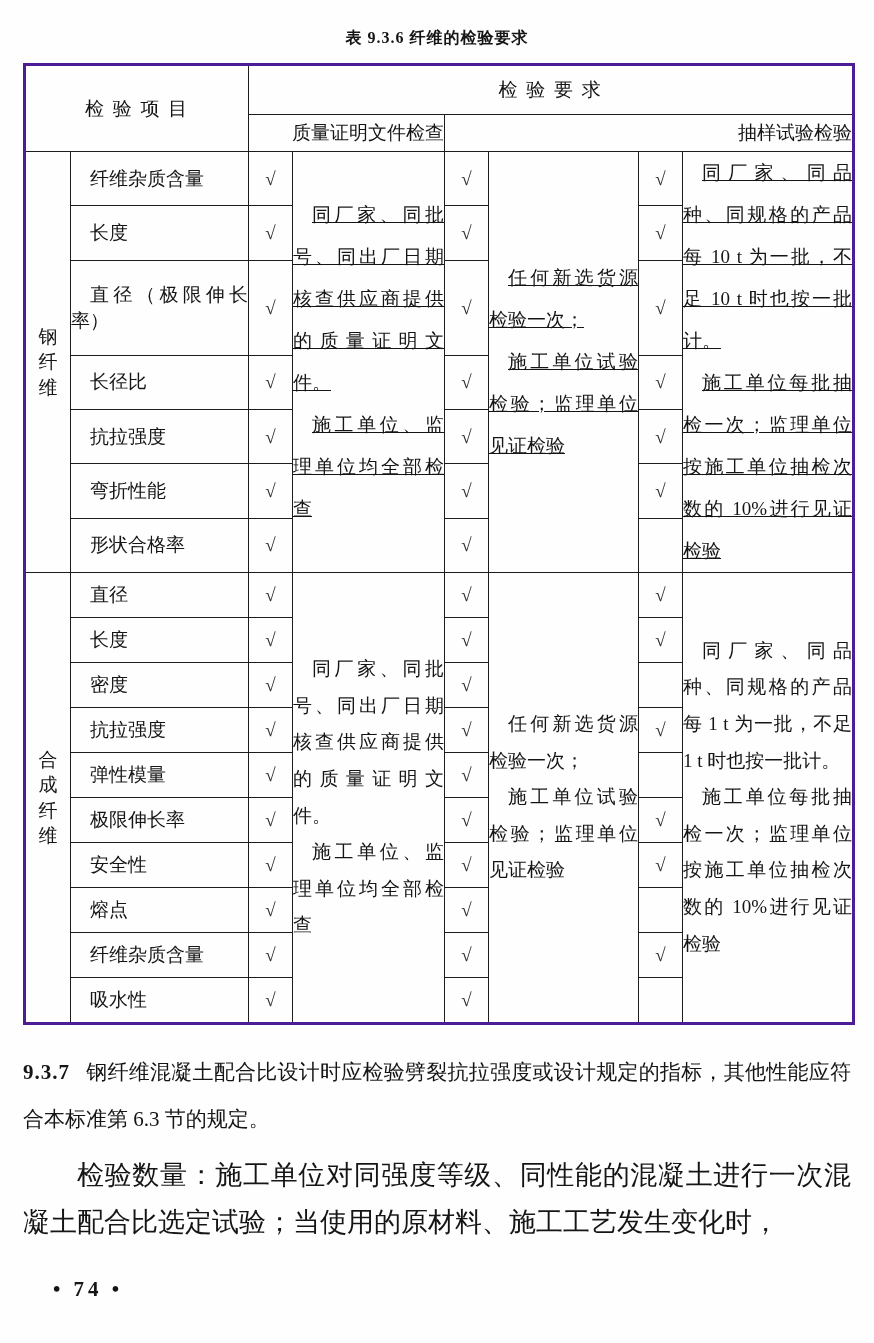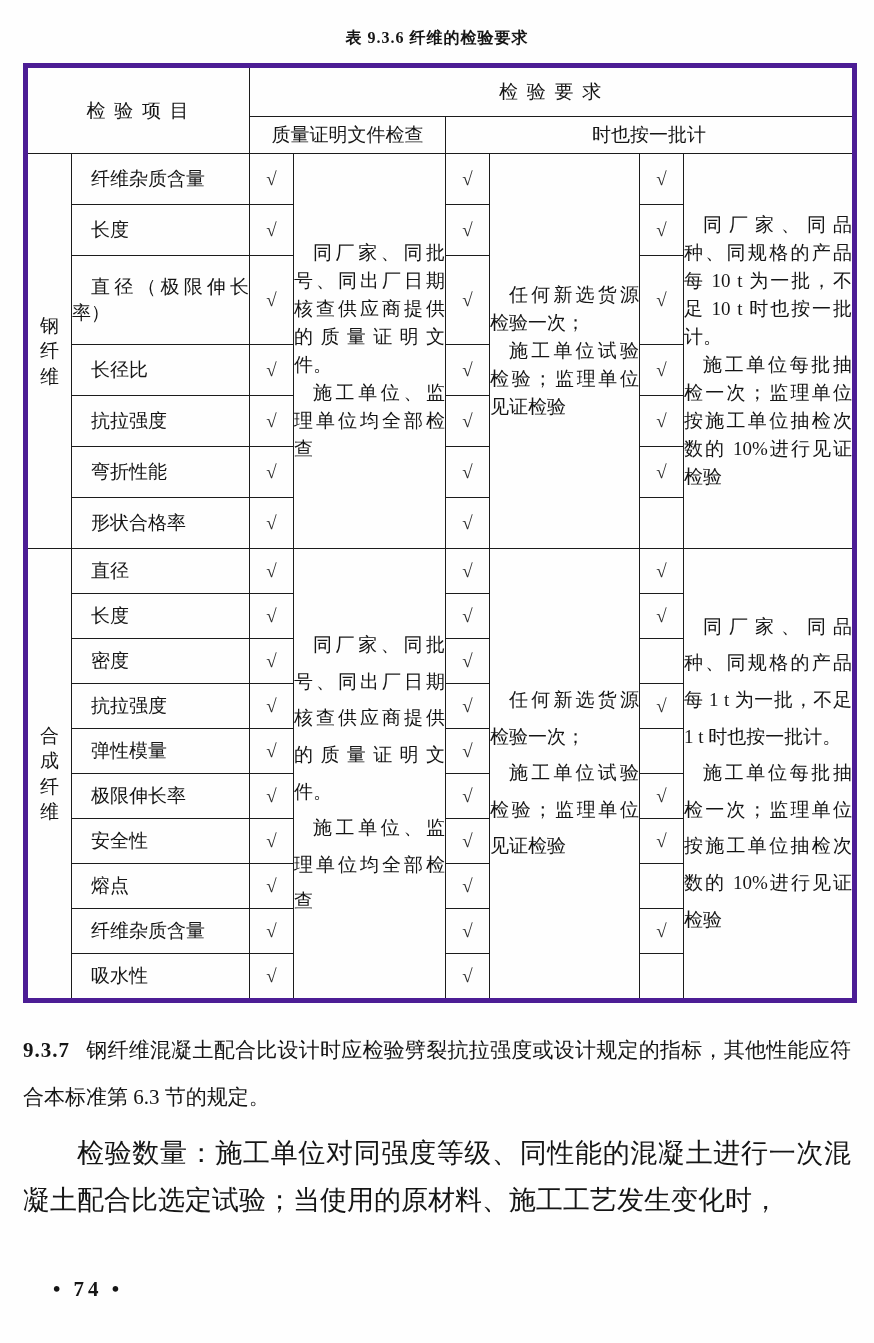--- a/index.html
+++ b/index.html
@@ -10,46 +10,46 @@
   }
   .page{padding:20px 23px 0 23px;position:relative;}
 
   .title{
     margin:8px 0 14px 0;text-align:center;
     font-size:16px;font-weight:bold;letter-spacing:1px;
   }
 
   table.insp{
     border-collapse:collapse;table-layout:fixed;width:829px;
-    border:5px solid #4c1d95;
+    border:3px solid #4c1d95;
   }
   table.insp th,table.insp td{
     border:1px solid #1c1c1c;font-weight:normal;
     font-size:19px;padding:0;overflow:hidden;
   }
   thead th{text-align:center;}
   thead tr.h1 th{height:48px;font-size:19px;letter-spacing:2px;}
-  thead tr.h2 th{height:36px;letter-spacing:0;}
+  thead tr.h2 th{height:36px;letter-spacing:0;text-align:right;}
   th.th-item{letter-spacing:2px;}
 
   td.cat{
     text-align:center;vertical-align:middle;
     white-space:pre-line;line-height:1.32;font-size:19px;
   }
   td.item{
     text-align:justify;vertical-align:middle;
     padding:2px 8px 2px 6px;text-indent:1em;line-height:1.35;
   }
   td.chk{text-align:center;vertical-align:middle;font-size:20px;color:#2b2b2b;}
   td.note-cell{vertical-align:middle;padding:4px 7px;}
   td.note-cell p{margin:0;text-indent:1em;text-align:justify;}
   tr.sec0 td{height:50px;}
   tr.sec0.tall td{height:88px;}
   tr.sec1 td{height:44px;}
-  tr.sec0 td.note-cell{line-height:28px;}
+  tr.sec0 td.note-cell{line-height:42px;text-decoration:underline;}
   tr.sec1 td.note-cell{line-height:36.6px;}
 
   .note{
     margin:13px 0 0 44px;width:768px;
     font-size:19px;line-height:2.2;
     padding-left:38px;text-indent:-38px;
     text-align:justify;
   }
 
   .clause{
@@ -85,21 +85,21 @@
       <col style="width:44px">
         <col style="width:171px">
     </colgroup>
     <thead>
       <tr class="h1">
         <th class="th-item" colspan="2" rowspan="2">检 验 项 目</th>
         <th colspan="6">检  验  要  求</th>
       </tr>
       <tr class="h2">
         <th colspan="2">质量证明文件检查</th>
-        <th colspan="4">时也按一批计</th>
+        <th colspan="4">抽样试验检验</th>
       </tr>
     </thead>
     <tbody id="table-body">
         <tr class="sec0">
           <td class="cat" rowspan="7">钢
 纤
 维</td>
           <td class="item">纤维杂质含量</td>
           <td class="chk"><span>√</span></td>
           <td class="note-cell" rowspan="7">

